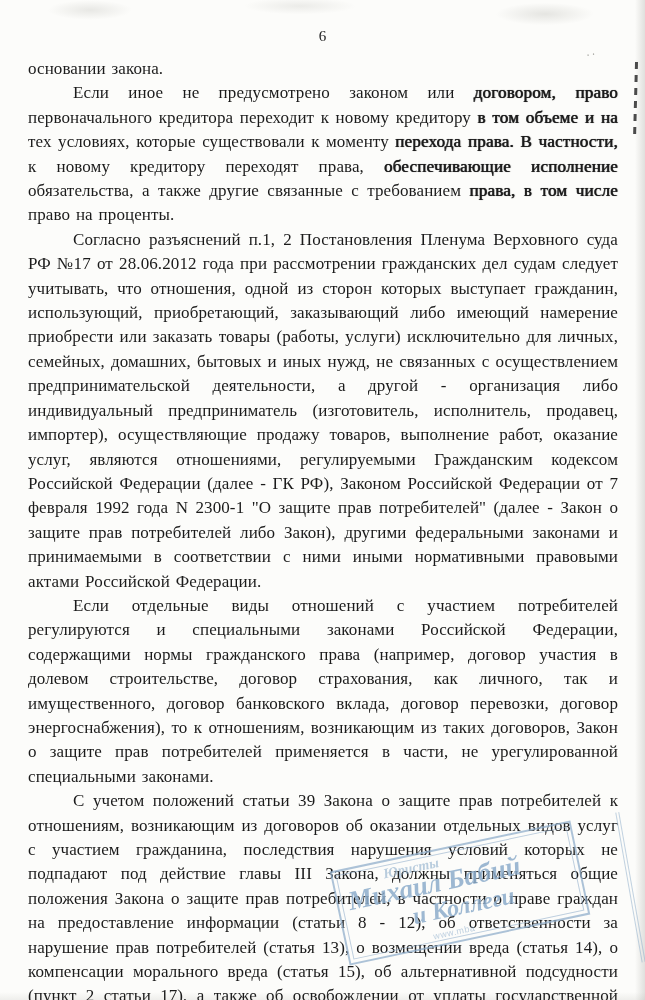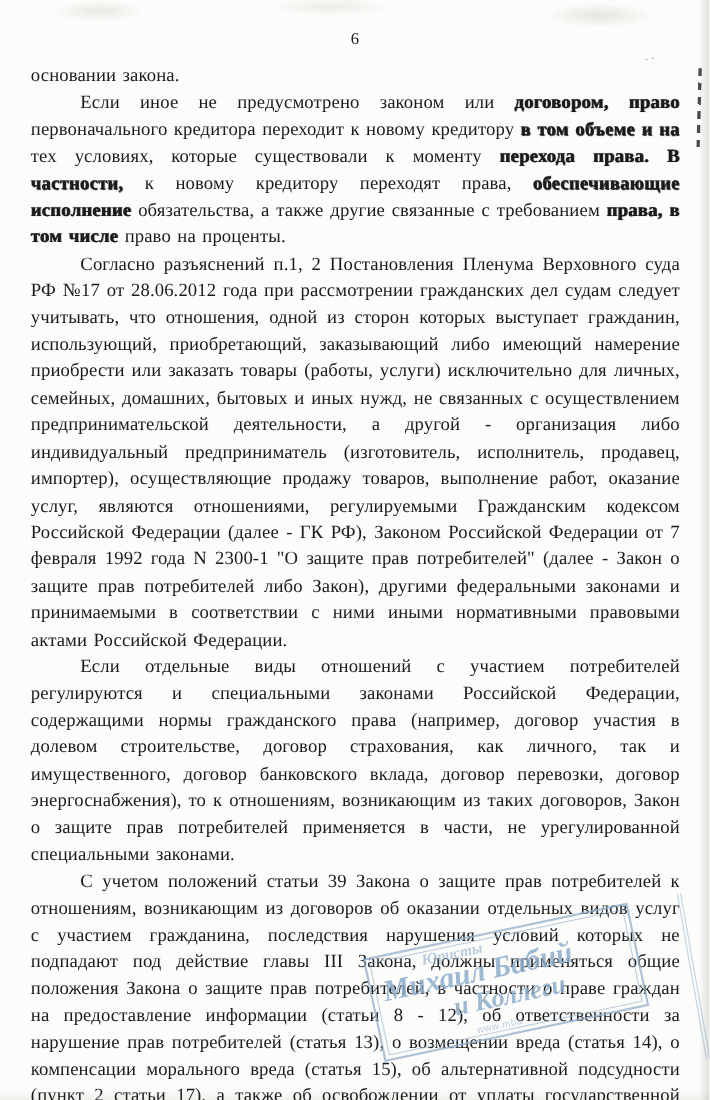--- a/index.html
+++ b/index.html
@@ -45,21 +45,21 @@
     position:absolute;left:28px;top:57px;width:590px;
     font-size:17px;line-height:24.4px;
     text-align:justify;
     word-spacing:1.5px;
     letter-spacing:.1px;
   }
   .doc-body p{margin:0;text-indent:45px;}
   .doc-body p.no-indent{text-indent:0;}
   
   .smudge{
-    font-weight:bold;
+    font-weight:normal;
     letter-spacing:.2px;
     text-shadow:.5px .4px .7px rgba(10,10,10,.85), -.4px 0 .4px rgba(10,10,10,.55);
   }
   
   .stamp{
     position:absolute;left:337px;top:845px;width:246px;height:96px;
     transform:rotate(-12deg);
     color:#8fb0cc;
     pointer-events:none;
   }

